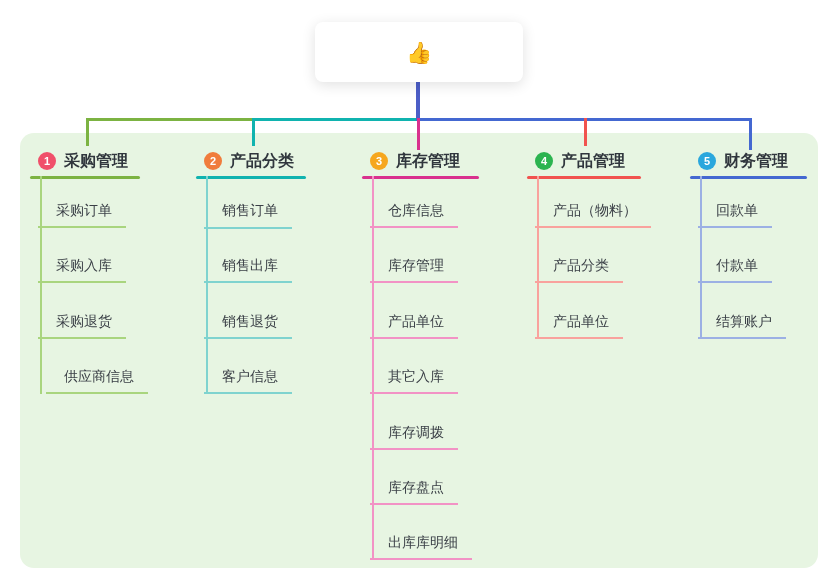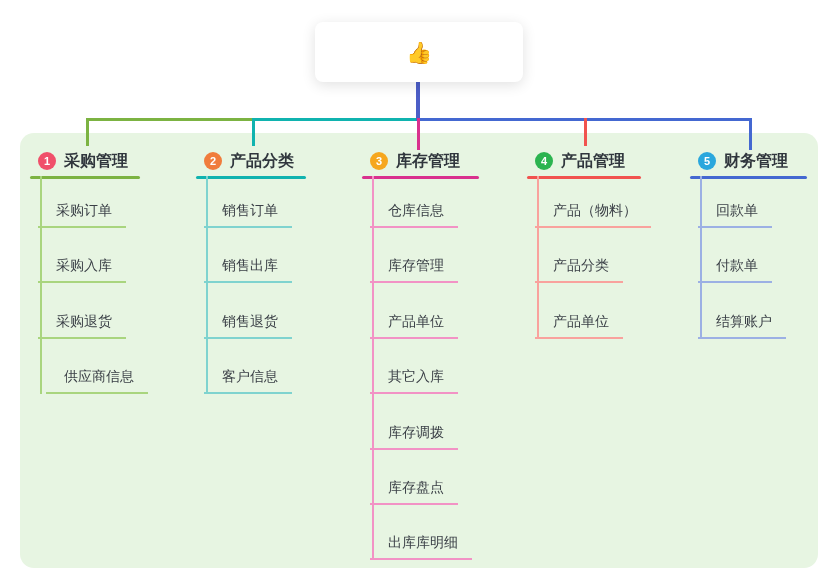--- a/index.html
+++ b/index.html
@@ -94,21 +94,21 @@
   </div>
 
   <div class="branch b2" style="--c: #10b3af; --cl: #7fd3cf; --badge: #f07c3c;">
     <div class="branch-header">
       <span class="badge">2</span>
       <span class="branch-label">产品分类</span>
     </div>
     <div class="header-line"></div>
     <div class="vline" style="height: 218.2px;"></div>
     <div class="children">
-        <div class="child" style="top: 52px;"><span class="child-label">销售订单</span></div>
+        <div class="child" style="top: 52px; font-family: Liberation Serif, serif;"><span class="child-label">销售订单</span></div>
         <div class="child" style="top: 107.4px;"><span class="child-label">销售出库</span></div>
         <div class="child" style="top: 162.8px;"><span class="child-label">销售退货</span></div>
         <div class="child" style="top: 218.2px;"><span class="child-label">客户信息</span></div>
       </div>
   </div>
 
   <div class="branch b3" style="--c: #d9318e; --cl: #f292c5; --badge: #f6a71e;">
     <div class="branch-header">
       <span class="badge">3</span>
       <span class="branch-label">库存管理</span>

